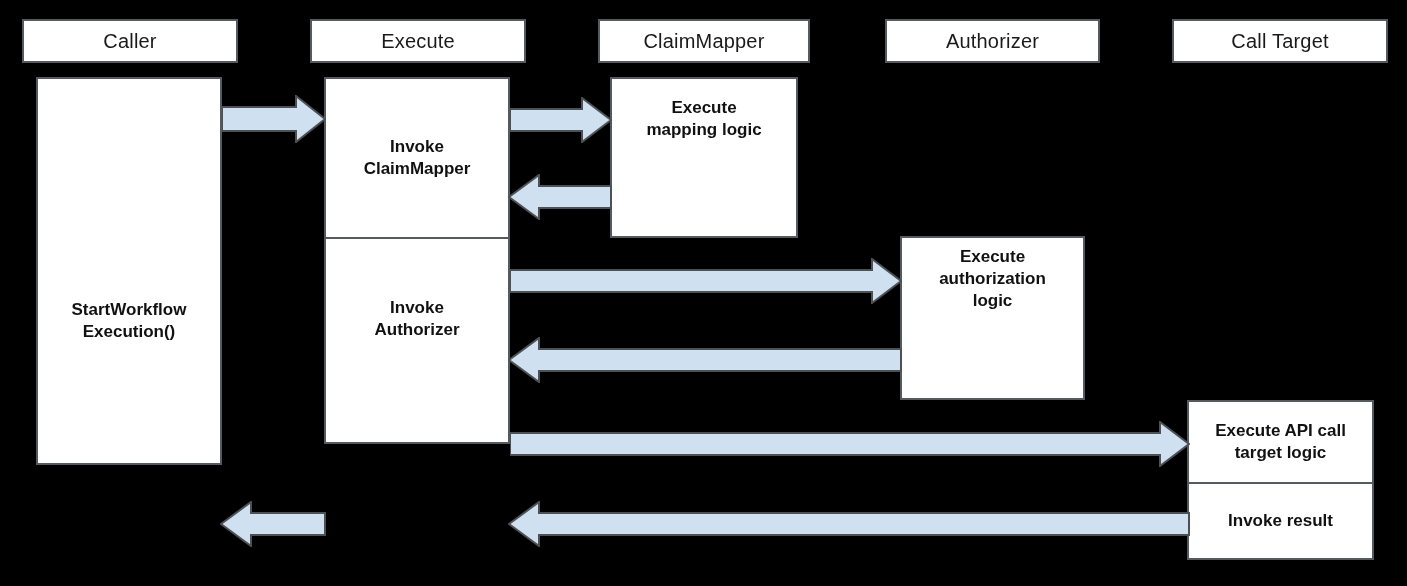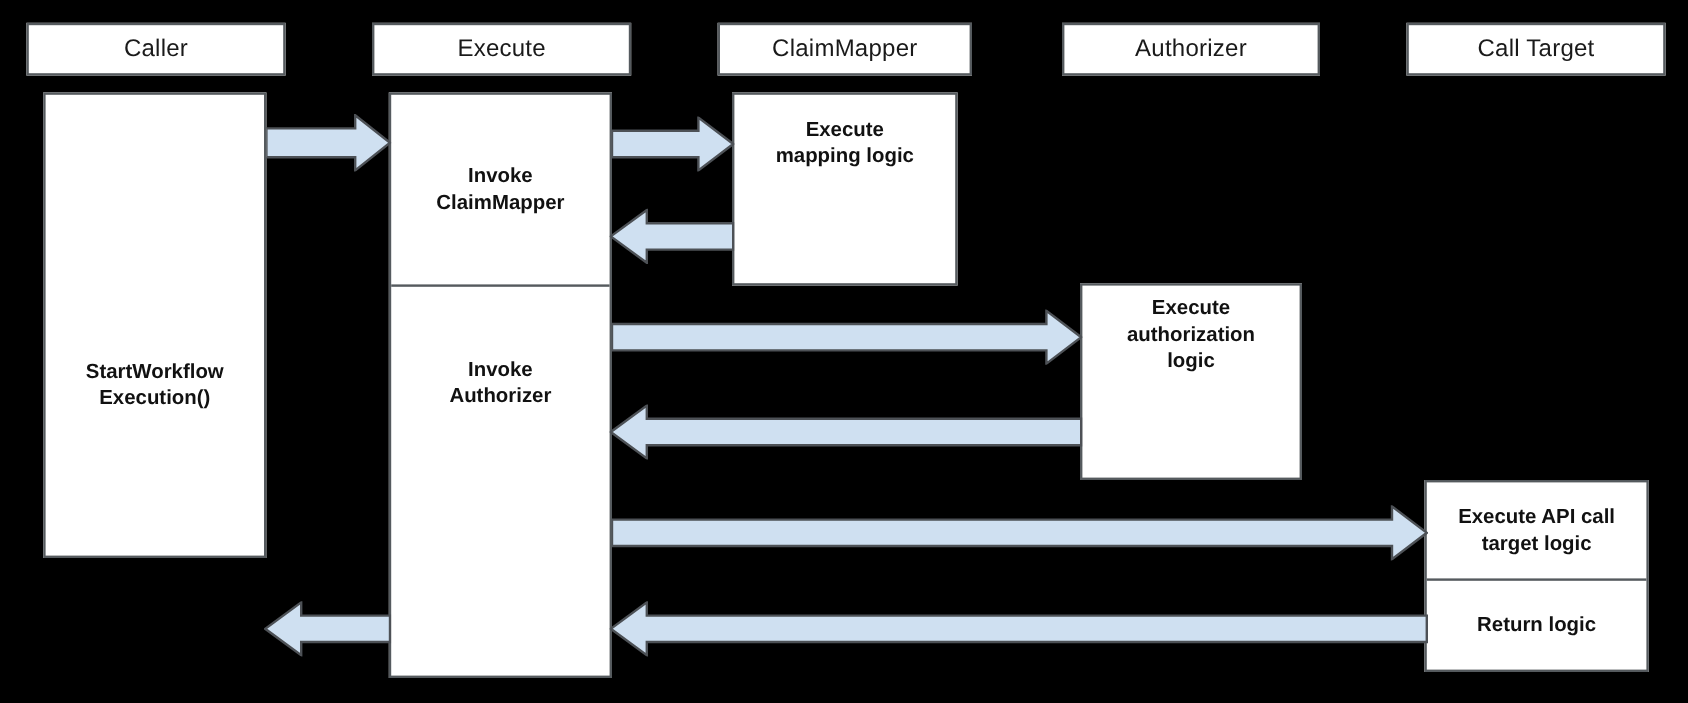--- a/index.html
+++ b/index.html
@@ -106,21 +106,21 @@
     <span class="header-label">Call Target</span>
   </div>
 
   <div class="life-box" style="left:36px; top:77px; width:186px; height:388px;">
     <div class="seg" style="top:0px; height:484px;">
       <span class="seg-label">StartWorkflow
 Execution()</span>
     </div>
   </div>
 
-  <div class="life-box" style="left:324px; top:77px; width:186px; height:488px;">
+  <div class="life-box" style="left:324px; top:77px; width:186px; height:367px;">
     <div class="seg" style="top:0px; height:158px;">
       <span class="seg-label">Invoke
 ClaimMapper</span>
     </div>
     <div class="seg divider-top" style="top:158px; height:161px;">
       <span class="seg-label">Invoke
 Authorizer</span>
     </div>
   </div>
 
@@ -138,21 +138,21 @@
 logic</span>
     </div>
   </div>
 
   <div class="life-box" style="left:1187px; top:400px; width:187px; height:160px;">
     <div class="seg" style="top:0px; height:79px;">
       <span class="seg-label">Execute API call
 target logic</span>
     </div>
     <div class="seg divider-top" style="top:80px; height:76px;">
-      <span class="seg-label">Return logic</span>
+      <span class="seg-label">Invoke result</span>
     </div>
   </div>
 
   <div class="arrow" style="left:222px; top:95px; width:104px; height:48px;">
     <svg viewBox="0 0 104 48" preserveAspectRatio="none">
       <polygon class="arrow-shape" points="0,12 74,12 74,1 103,24 74,47 74,36 0,36"></polygon>
     </svg>
   </div>
 
   <div class="arrow" style="left:510px; top:97px; width:102px; height:46px;">

